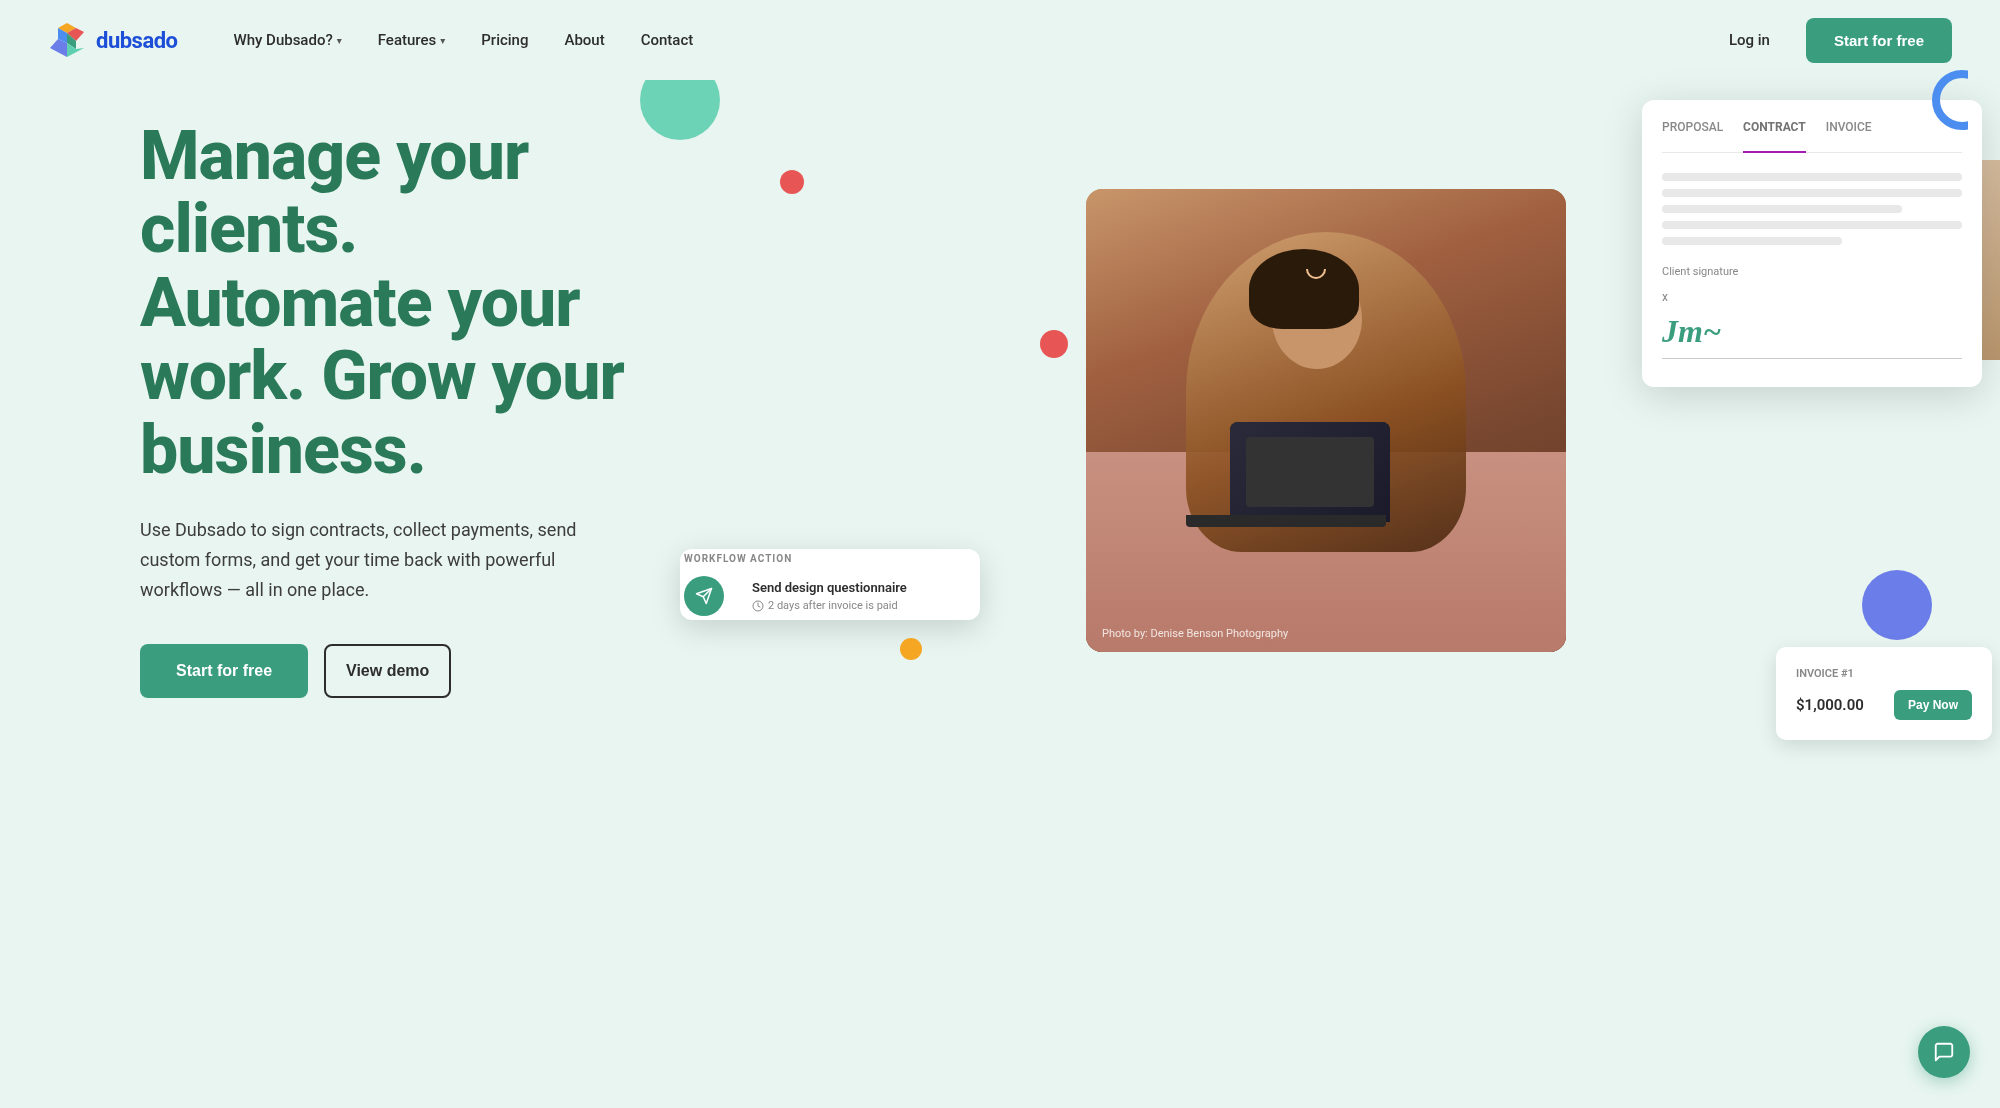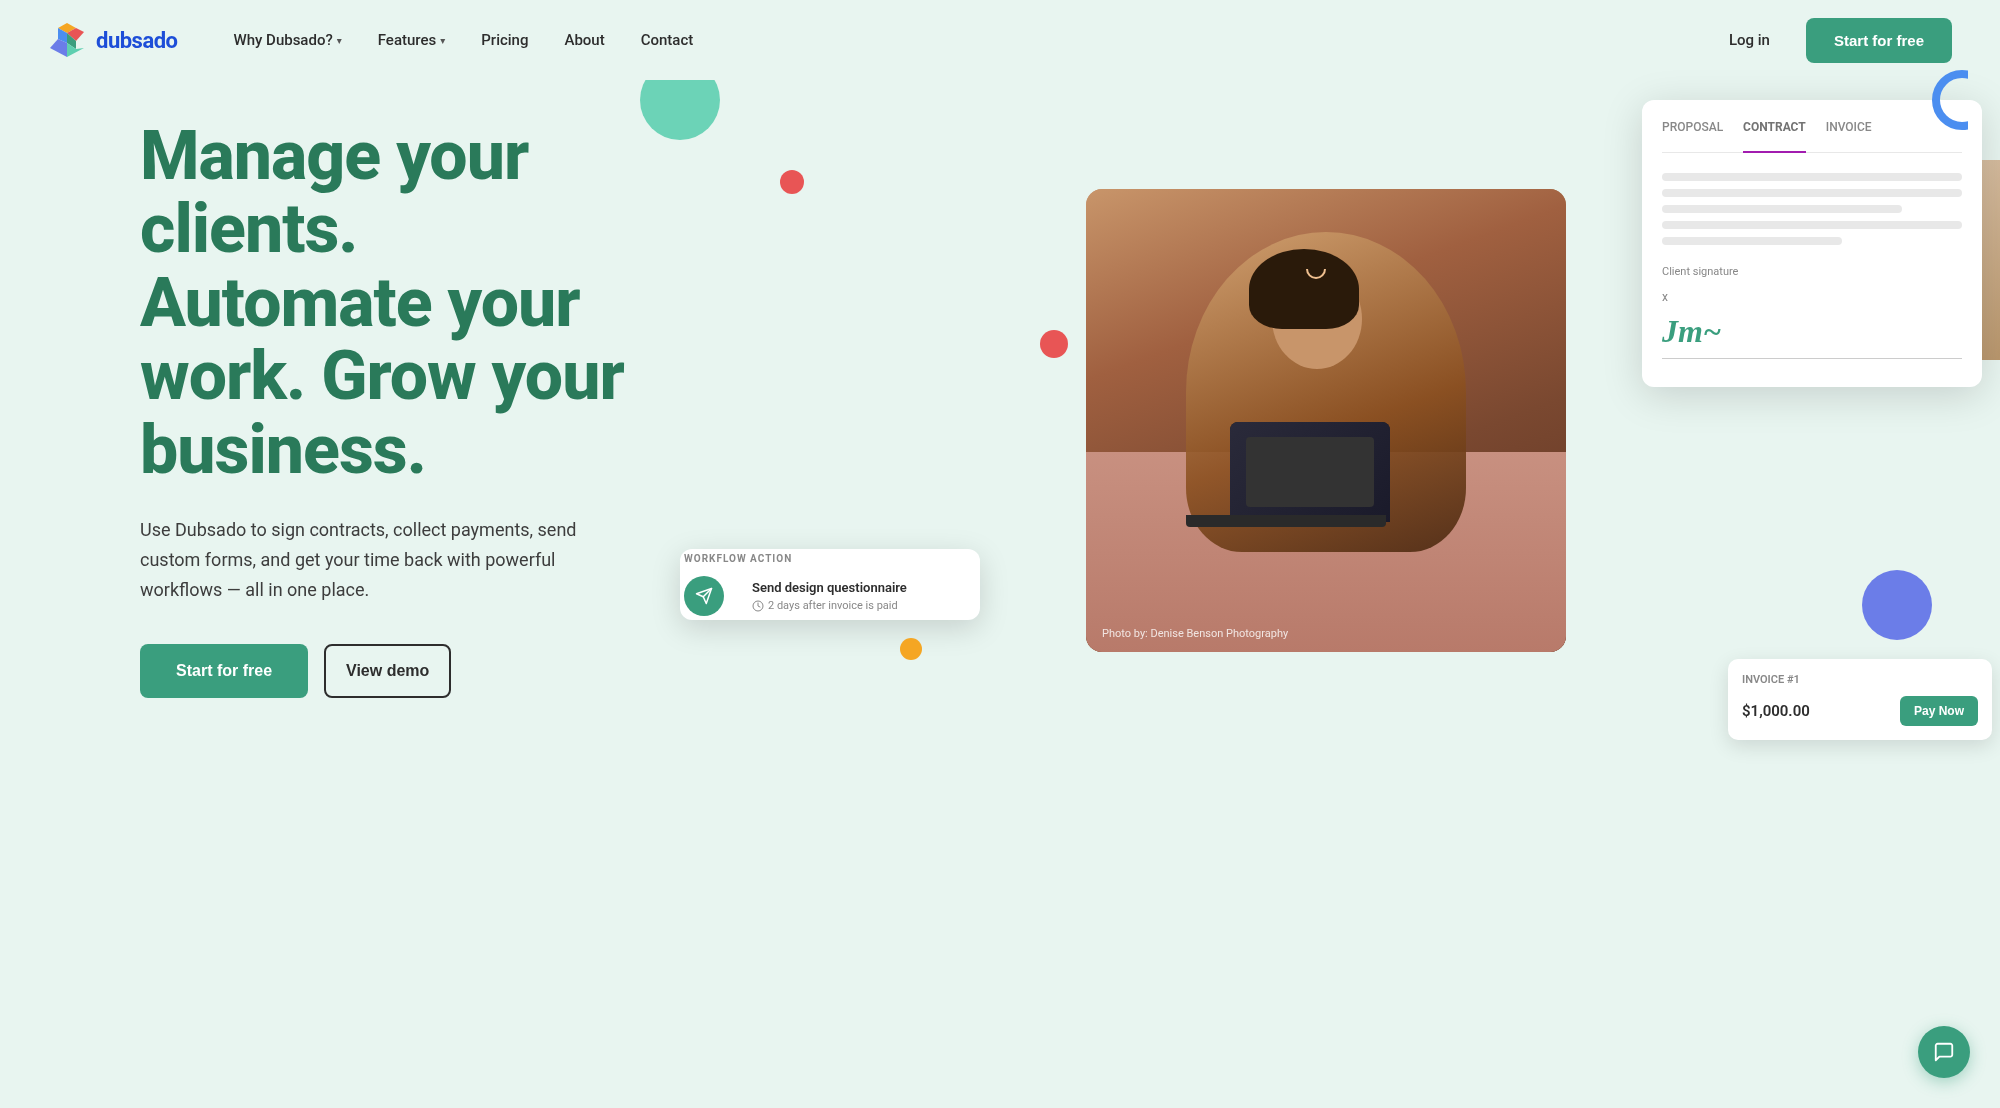--- a/index.html
+++ b/index.html
@@ -334,24 +334,24 @@
       background: linear-gradient(135deg, #e8d5c0 0%, #c5a888 100%);
       overflow: hidden;
       z-index: 8;
     }
 
     
     .invoice-card {
       position: absolute;
       bottom: -20px;
       right: -40px;
-      width: 264px;
+      width: 216px;
       background: white;
       border-radius: 10px;
-      padding: 14px;
+      padding: 20px;
       box-shadow: 0 6px 20px rgba(0,0,0,0.12);
       z-index: 10;
     }
     .invoice-title {
       font-size: 11px;
       color: #888;
       font-weight: 600;
       margin-bottom: 10px;
     }
     .invoice-row {

